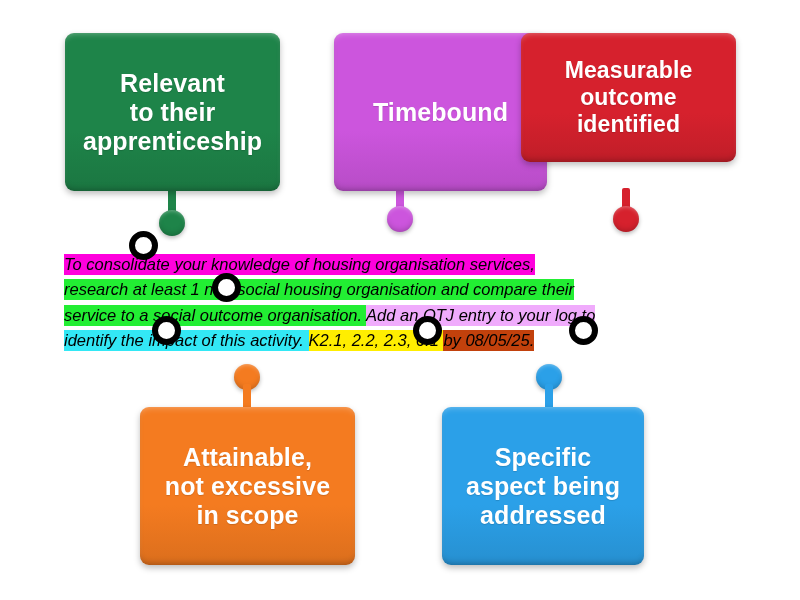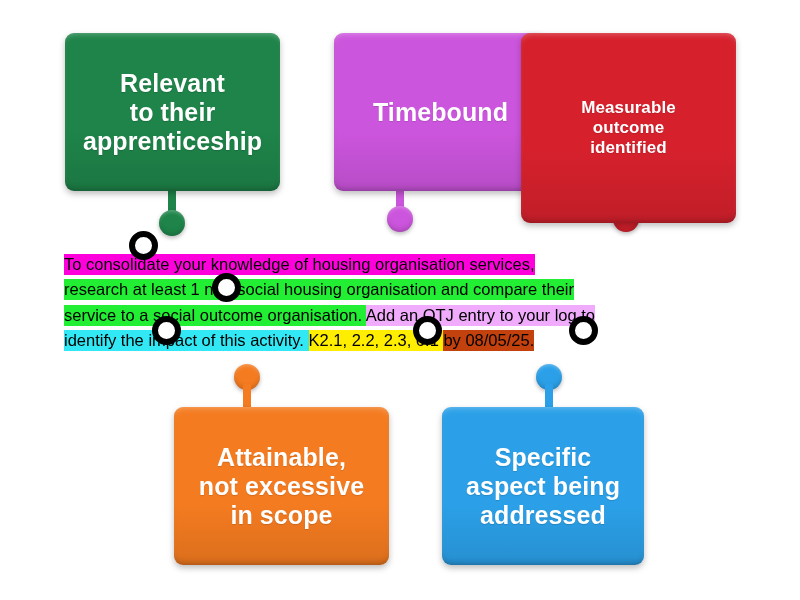--- a/index.html
+++ b/index.html
@@ -75,20 +75,21 @@
     font-family: "Liberation Sans", sans-serif;
   }
   .para .ln {
     display: block;
     white-space: nowrap;
     height: 25.4px;
   }
   .para .hl {
     padding: 1px 0 2px 0;
     box-decoration-break: clone;
+    font-style: italic;
     -webkit-box-decoration-break: clone;
   }
 
   
   .ring {
     position: absolute;
     border-radius: 50%;
     background: #ffffff;
     border: 6px solid #000000;
     box-sizing: border-box;
@@ -100,26 +101,26 @@
 
 <div id="cards-layer">
     <div class="card" style="left: 65px; top: 33px; width: 215px; height: 158px; font-size: 25px; background: linear-gradient(rgb(30, 132, 73) 0%, rgb(30, 132, 73) 62%, rgba(0, 0, 0, 0.1) 100%), rgb(30, 132, 73);">
       <span class="card-text">Relevant
 to their
 apprenticeship</span>
     </div>
     <div class="card" style="left: 294px; top: 33px; width: 213px; height: 158px; font-size: 25px; background: linear-gradient(rgb(204, 85, 221) 0%, rgb(204, 85, 221) 62%, rgba(0, 0, 0, 0.1) 100%), rgb(204, 85, 221); margin-left: 40px;">
       <span class="card-text">Timebound</span>
     </div>
-    <div class="card" style="left: 521px; top: 33px; width: 215px; height: 190px; font-size: 17px; background: linear-gradient(rgb(214, 33, 45) 0%, rgb(214, 33, 45) 62%, rgba(0, 0, 0, 0.1) 100%), rgb(214, 33, 45);">
+    <div class="card" style="left: 521px; top: 33px; width: 215px; height: 129px; font-size: 23px; background: linear-gradient(rgb(214, 33, 45) 0%, rgb(214, 33, 45) 62%, rgba(0, 0, 0, 0.1) 100%), rgb(214, 33, 45);">
       <span class="card-text">Measurable
 outcome
 identified</span>
     </div>
-    <div class="card" style="left: 140px; top: 407px; width: 215px; height: 158px; font-size: 25px; background: linear-gradient(rgb(244, 123, 32) 0%, rgb(244, 123, 32) 62%, rgba(0, 0, 0, 0.1) 100%), rgb(244, 123, 32); margin-left: 34px;">
+    <div class="card" style="left: 140px; top: 407px; width: 215px; height: 158px; font-size: 25px; background: linear-gradient(rgb(244, 123, 32) 0%, rgb(244, 123, 32) 62%, rgba(0, 0, 0, 0.1) 100%), rgb(244, 123, 32);">
       <span class="card-text">Attainable,
 not excessive
 in scope</span>
     </div>
     <div class="card" style="left: 442px; top: 407px; width: 202px; height: 158px; font-size: 25px; background: linear-gradient(rgb(43, 160, 232) 0%, rgb(43, 160, 232) 62%, rgba(0, 0, 0, 0.1) 100%), rgb(43, 160, 232);">
       <span class="card-text">Specific
 aspect being
 addressed</span>
     </div>
   </div>

